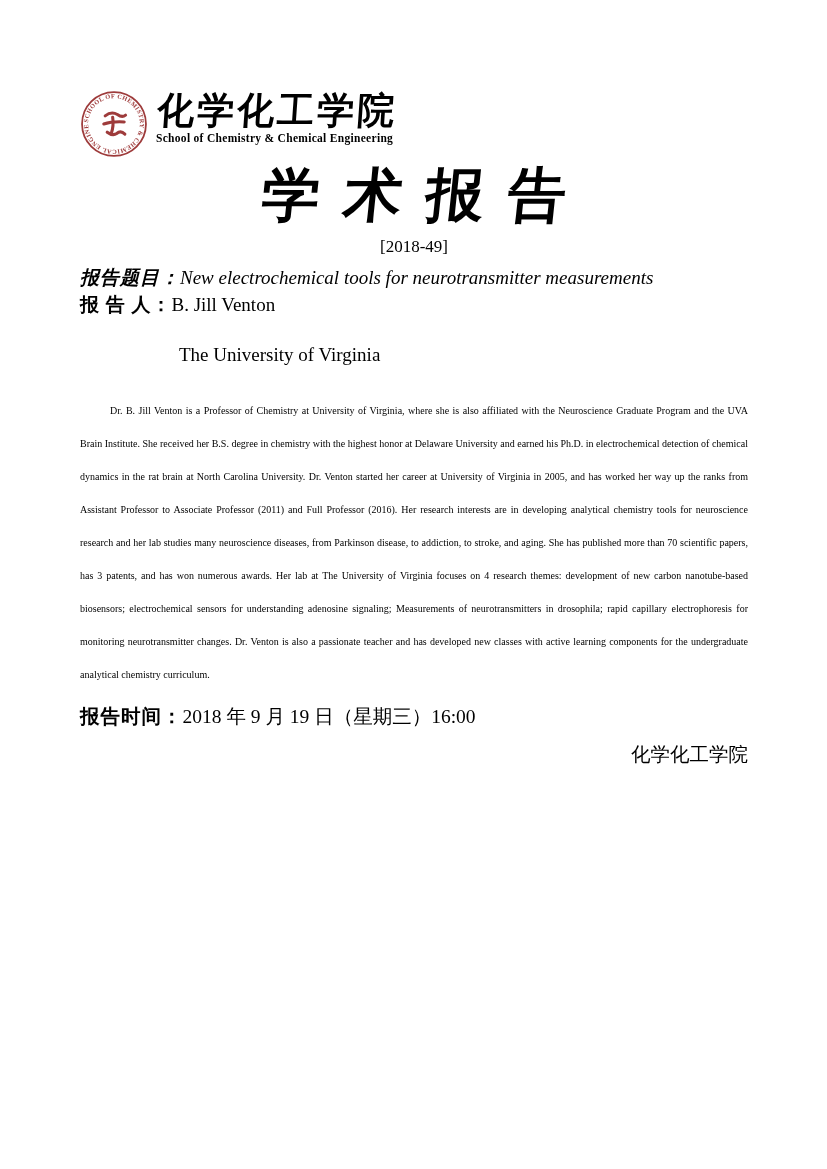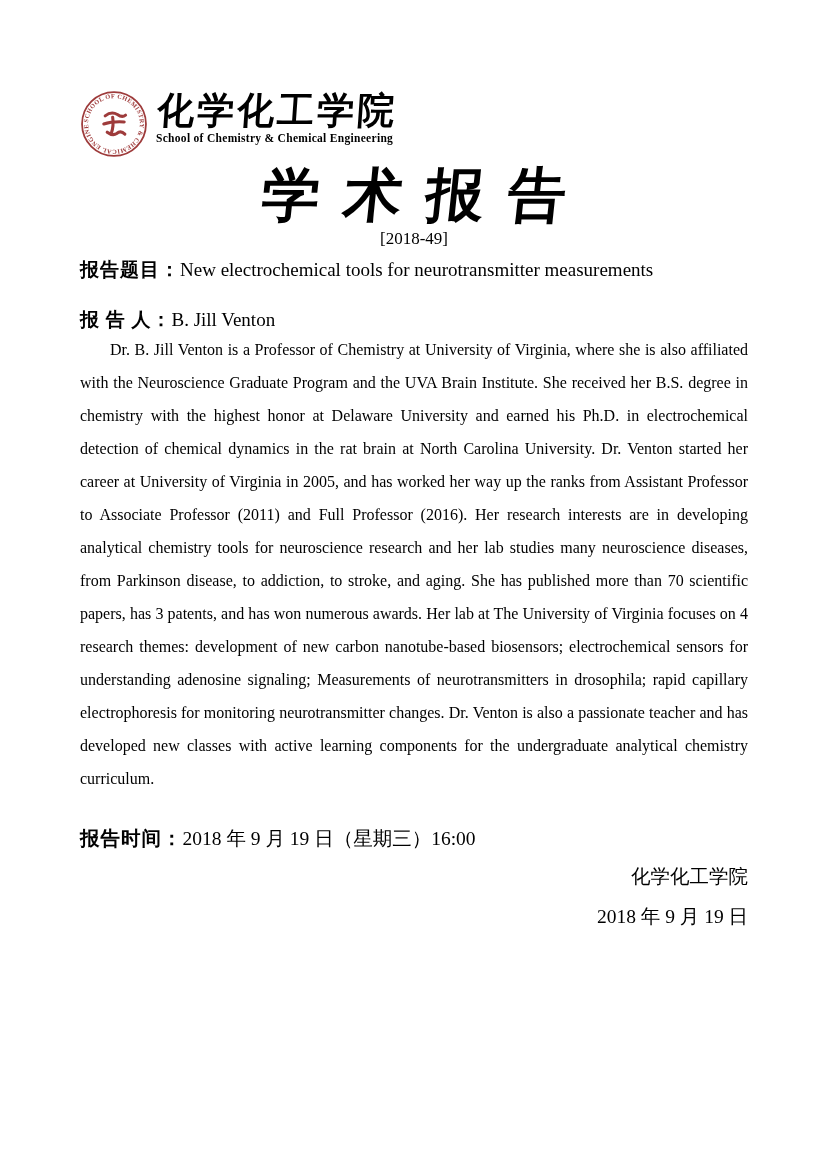--- a/index.html
+++ b/index.html
@@ -29,37 +29,38 @@
   }
   
   .main-title { text-align:center; margin-top:2px; line-height:1.12; }
   .main-title span {
     display:inline-block;
     font-size:58px; font-weight:900;
     letter-spacing:24px; padding-left:24px; 
     transform:skewX(-6deg);
     white-space:nowrap;
   }
-  .issue-number { text-align:center; font-size:17px; margin-top:0; line-height:1.2; }
+  .issue-number { text-align:center; font-size:17px; margin-top:8px; line-height:1.2; }
   
   .info-line { font-size:19px; line-height:27px; }
-  .topic-line   { margin-top:7px; }
-  .speaker-line { margin-top:23px; }
+  .topic-line   { margin-top:7px;font-style:italic; }
+  .speaker-line { }
   .affiliation  { margin-top:23px; padding-left:99px; }
   .cjk-label { font-weight:bold; letter-spacing:1px; }
   .intro-heading { margin-top:20px; font-size:21px; font-weight:bold; letter-spacing:2px; line-height:28px; }
   
   .bio {
-    font-size:16px; line-height:33px;
+    margin-top:26px;
+    font-size:10px; line-height:33px;
     text-align:justify; text-indent:30px;
     width:668px;
   }
   
   .schedule-line { font-size:19.5px; line-height:28px; }
-  .schedule-time  { margin-top:30px; }
+  .schedule-time  { margin-top:12px; }
   .schedule-place { margin-top:0px; }
   
   .footer-block { margin-top:4px; text-align:right; font-size:19.5px; line-height:40px; }
   .footer-block div { white-space:nowrap; }
 </style>
 </head>
 <body>
 
 <div class="page">
 
@@ -91,26 +92,26 @@
   <div class="issue-number">[2018-49]</div>
 
   <div class="info-line topic-line">
     <span class="cjk-label">报告题目：</span><span>New electrochemical tools for neurotransmitter measurements</span>
   </div>
 
   <div class="info-line speaker-line">
     <span class="cjk-label">报 告 人：</span><span>B. Jill Venton</span>
   </div>
 
+  <div class="info-line affiliation">The University of Virginia</div>
 
 
   <p class="bio">Dr. B. Jill Venton is a Professor of Chemistry at University of Virginia, where she is also affiliated with the Neuroscience Graduate Program and the UVA Brain Institute.  She received her B.S. degree in chemistry with the highest honor at Delaware University and earned his Ph.D. in electrochemical detection of chemical dynamics in the rat brain at North Carolina University. Dr. Venton started her career at University of Virginia in 2005, and has worked her way up the ranks from Assistant Professor to Associate Professor (2011) and Full Professor (2016).  Her research interests are in developing analytical chemistry tools for neuroscience research and her lab studies many neuroscience diseases, from Parkinson disease, to addiction, to stroke, and aging.  She has published more than 70 scientific papers, has 3 patents, and has won numerous awards. Her lab at The University of Virginia focuses on 4 research themes: development of new carbon nanotube-based biosensors; electrochemical sensors for understanding adenosine signaling; Measurements of neurotransmitters in drosophila; rapid capillary electrophoresis for monitoring neurotransmitter changes. Dr. Venton is also a passionate teacher and has developed new classes with active learning components for the undergraduate analytical chemistry curriculum.</p>
 
   <div class="schedule-line schedule-time">
     <span class="cjk-label">报告时间：</span><span>2018 年 9 月 19 日（星期三）16:00</span>
   </div>
 
   <div class="footer-block">
     <div>化学化工学院</div>
-    <div>2018 年 9 月 19 日</div>
   </div>
 
 </div>
 
 </body></html>

